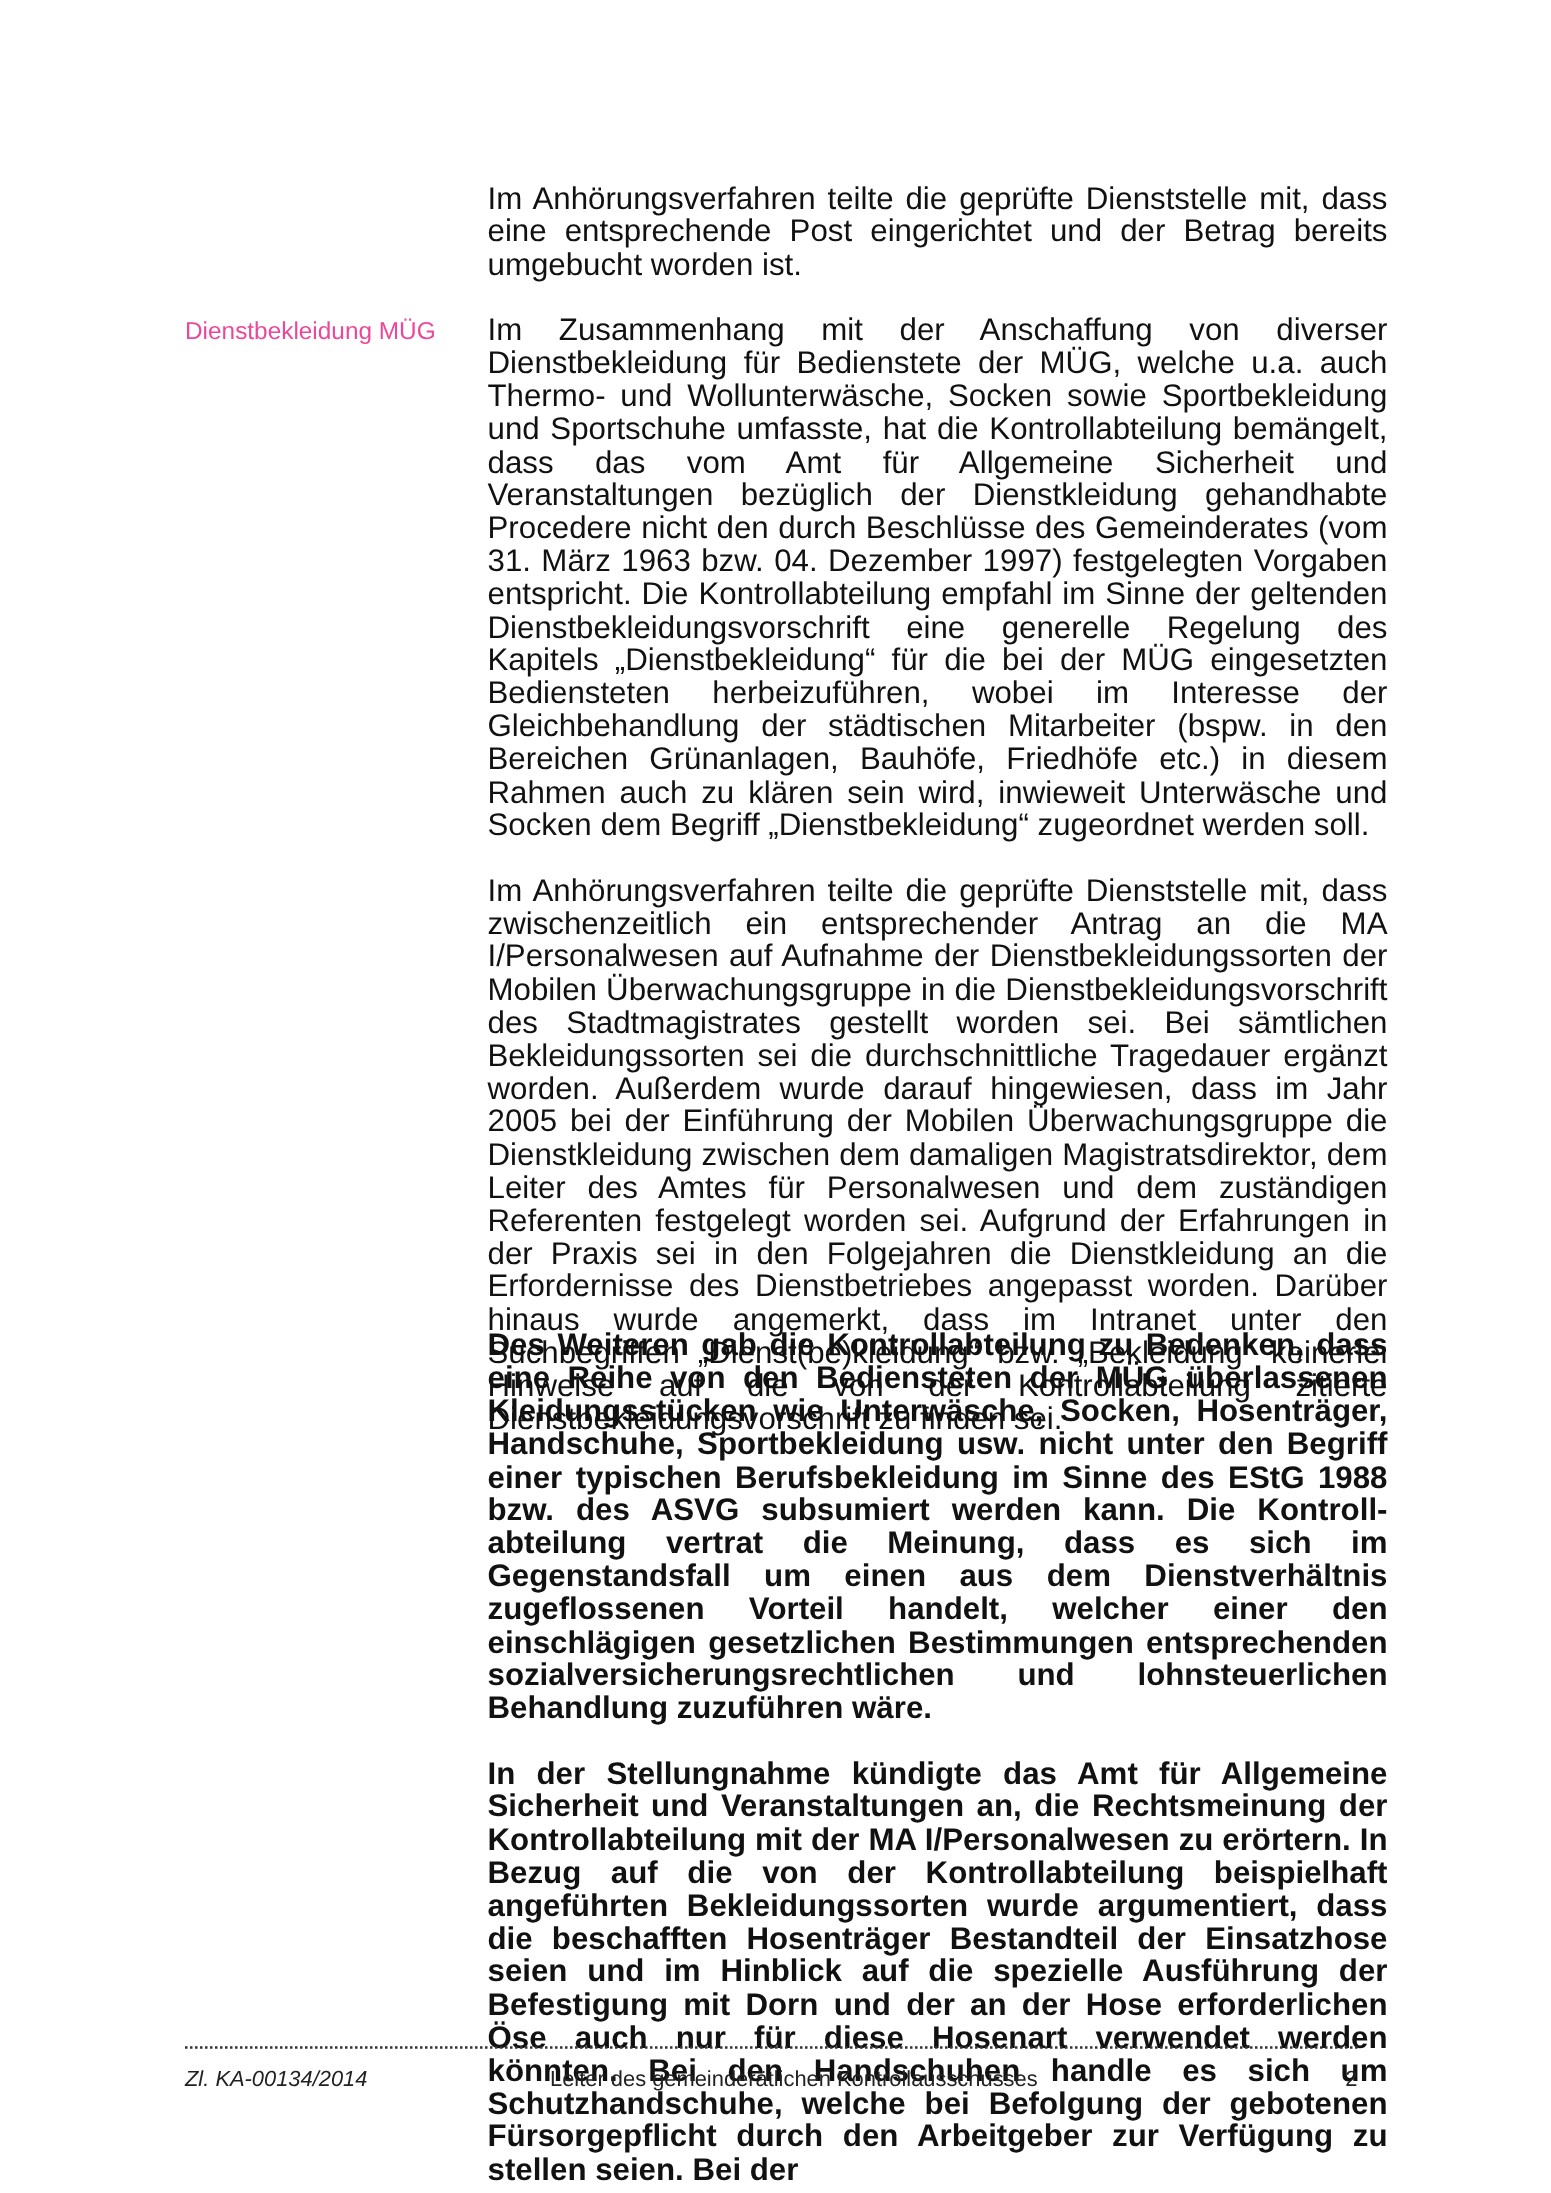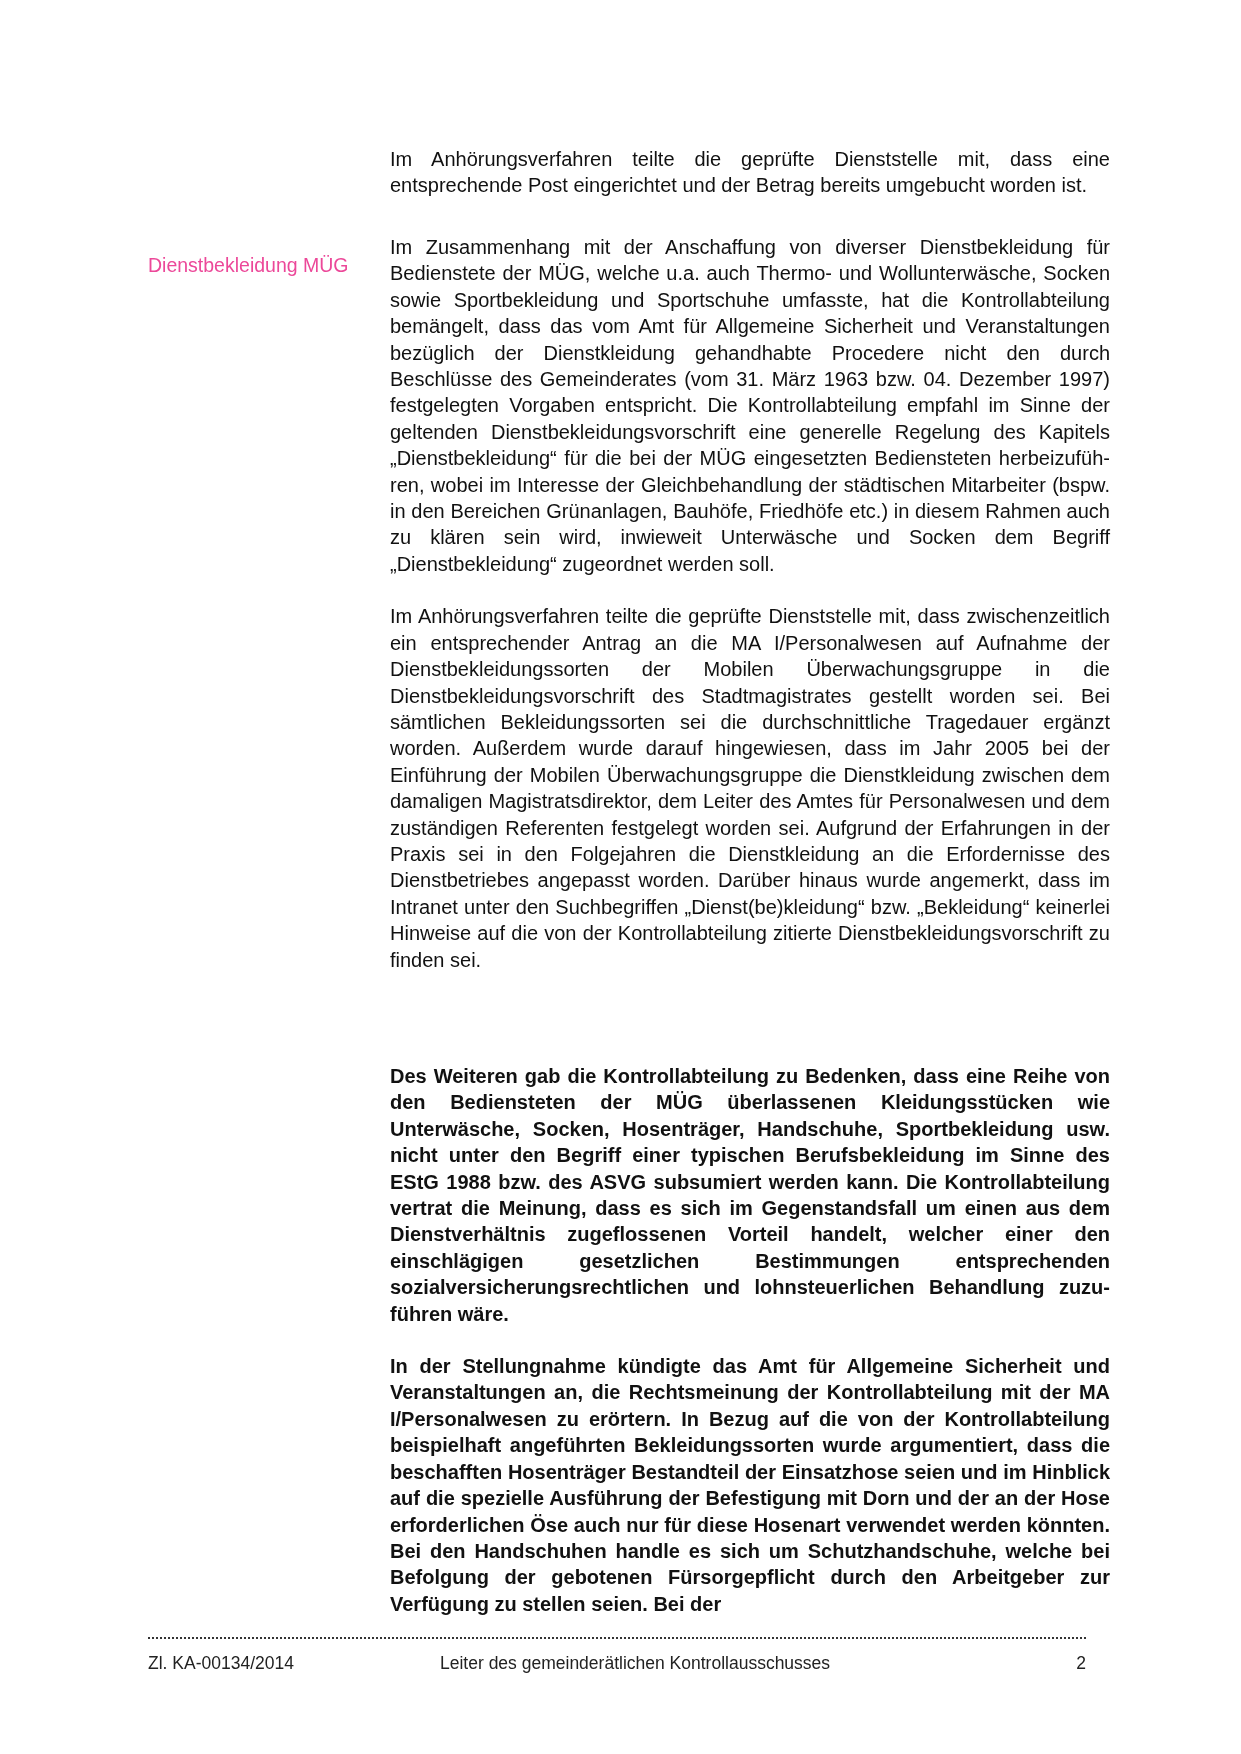--- a/index.html
+++ b/index.html
@@ -1,42 +1,42 @@
 <!DOCTYPE html>
 <html><head>
 <meta charset="utf-8">
 <style>
   html, body { margin:0; padding:0; background:#ffffff; }
   body { width:1241px; height:1754px; position:relative; overflow:hidden;
          font-family:"Liberation Sans", sans-serif; color:#111; }
   .page { position:absolute; left:0; top:0; width:1241px; height:1754px; }
   .margin-note { position:absolute; left:148px; width:215px; color:#ec4899;
                  font-size:19.5px; line-height:26.5px; }
-  .body-text { position:absolute; left:390px; width:720px; font-size:20px;
+  .body-text { position:absolute; left:390px; width:720px; font-size:25px;
                line-height:26.4px; text-align:justify; hyphens:manual; }
   .body-text p { margin:0; }
   .footer-rule { position:absolute; left:148px; top:1637px; width:938px; height:0;
                  border-top:2px dotted #333; }
   .footer { position:absolute; top:1653px; left:148px; width:938px; font-size:17.5px;
             color:#222; }
-  .footer .left { position:absolute; left:0; }
+  .footer .left { position:absolute; left:0;font-style:italic; }
   .footer .center { position:absolute; left:292px; }
   .footer .right { position:absolute; right:0; }
 </style>
 </head>
 <body>
 
 <div class="page">
 
   <div class="body-text" style="top:146px;">
     <p>Im Anhörungsverfahren teilte die geprüfte Dienststelle mit, dass eine entsprechende Post eingerichtet und der Betrag bereits umgebucht worden ist.</p>
   </div>
 
   <div class="margin-note" style="top:252px;">Dienstbekleidung MÜG</div>
-  <div class="body-text" style="top:234px;">
+  <div class="body-text" style="top:251px;">
     <p>Im Zusammenhang mit der Anschaffung von diverser Dienstbekleidung für Bedienstete der MÜG, welche u.a. auch Thermo- und Wollunterwä­sche, Socken sowie Sportbekleidung und Sportschuhe umfasste, hat die Kontrollabteilung bemängelt, dass das vom Amt für Allgemeine Sicherheit und Veranstaltungen bezüglich der Dienstkleidung gehand­habte Procedere nicht den durch Beschlüsse des Gemeinderates (vom 31. März 1963 bzw. 04. Dezember 1997) festgelegten Vorgaben ent­spricht. Die Kontrollabteilung empfahl im Sinne der geltenden Dienst­bekleidungsvorschrift eine generelle Regelung des Kapitels „Dienstbe­kleidung“ für die bei der MÜG eingesetzten Bediensteten herbeizufüh­ren, wobei im Interesse der Gleichbehandlung der städtischen Mitarbei­ter (bspw. in den Bereichen Grünanlagen, Bauhöfe, Friedhöfe etc.) in diesem Rahmen auch zu klären sein wird, inwieweit Unterwäsche und Socken dem Begriff „Dienstbekleidung“ zugeordnet werden soll.</p>
     <p style="margin-top:26px;">Im Anhörungsverfahren teilte die geprüfte Dienststelle mit, dass zwi­schenzeitlich ein entsprechender Antrag an die MA I/Personalwesen auf Aufnahme der Dienstbekleidungssorten der Mobilen Überwa­chungsgruppe in die Dienstbekleidungsvorschrift des Stadtmagistrates gestellt worden sei. Bei sämtlichen Bekleidungssorten sei die durch­schnittliche Tragedauer ergänzt worden. Außerdem wurde darauf hin­gewiesen, dass im Jahr 2005 bei der Einführung der Mobilen Überwa­chungsgruppe die Dienstkleidung zwischen dem damaligen Magis­tratsdirektor, dem Leiter des Amtes für Personalwesen und dem zu­ständigen Referenten festgelegt worden sei. Aufgrund der Erfahrungen in der Praxis sei in den Folgejahren die Dienstkleidung an die Erforder­nisse des Dienstbetriebes angepasst worden. Darüber hinaus wurde angemerkt, dass im Intranet unter den Suchbegriffen „Dienst­(be)kleidung“ bzw. „Bekleidung“ keinerlei Hinweise auf die von der Kon­trollabteilung zitierte Dienstbekleidungsvorschrift zu finden sei.</p>
   </div>
 
   <div class="body-text" style="top:1063px;font-weight:bold;">
     <p>Des Weiteren gab die Kontrollabteilung zu Bedenken, dass eine Reihe von den Bediensteten der MÜG überlassenen Kleidungsstücken wie Unterwäsche, Socken, Hosenträger, Handschuhe, Sportbekleidung usw. nicht unter den Begriff einer typischen Berufsbekleidung im Sinne des EStG 1988 bzw. des ASVG subsumiert werden kann. Die Kontroll­abteilung vertrat die Meinung, dass es sich im Gegenstandsfall um einen aus dem Dienstverhältnis zugeflossenen Vorteil handelt, welcher einer den einschlägigen gesetzlichen Bestimmungen entsprechenden sozialversicherungsrechtlichen und lohnsteuerlichen Behandlung zuzu­führen wäre.</p>
     <p style="margin-top:26px;">In der Stellungnahme kündigte das Amt für Allgemeine Sicherheit und Veranstaltungen an, die Rechtsmeinung der Kontrollabteilung mit der MA I/Personalwesen zu erörtern. In Bezug auf die von der Kontrollab­teilung beispielhaft angeführten Bekleidungssorten wurde argumentiert, dass die beschafften Hosenträger Bestandteil der Einsatzhose seien und im Hinblick auf die spezielle Ausführung der Befestigung mit Dorn und der an der Hose erforderlichen Öse auch nur für diese Hosenart verwendet werden könnten. Bei den Handschuhen handle es sich um Schutzhandschuhe, welche bei Befolgung der gebotenen Fürsorge­pflicht durch den Arbeitgeber zur Verfügung zu stellen seien.  Bei der</p>
   </div>
 
   <div class="footer-rule"></div>

